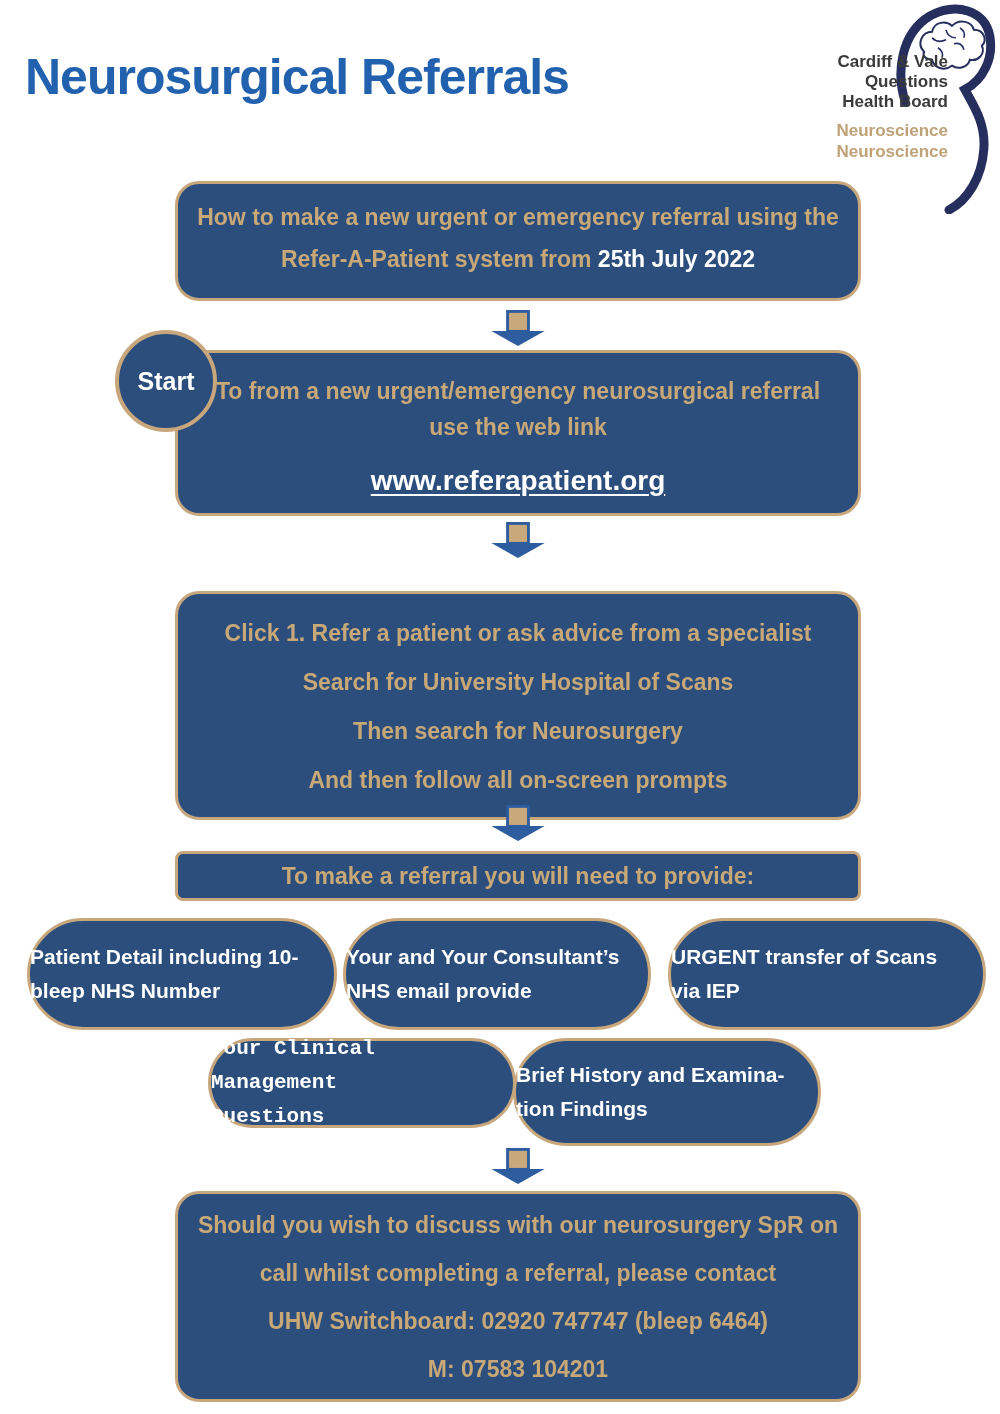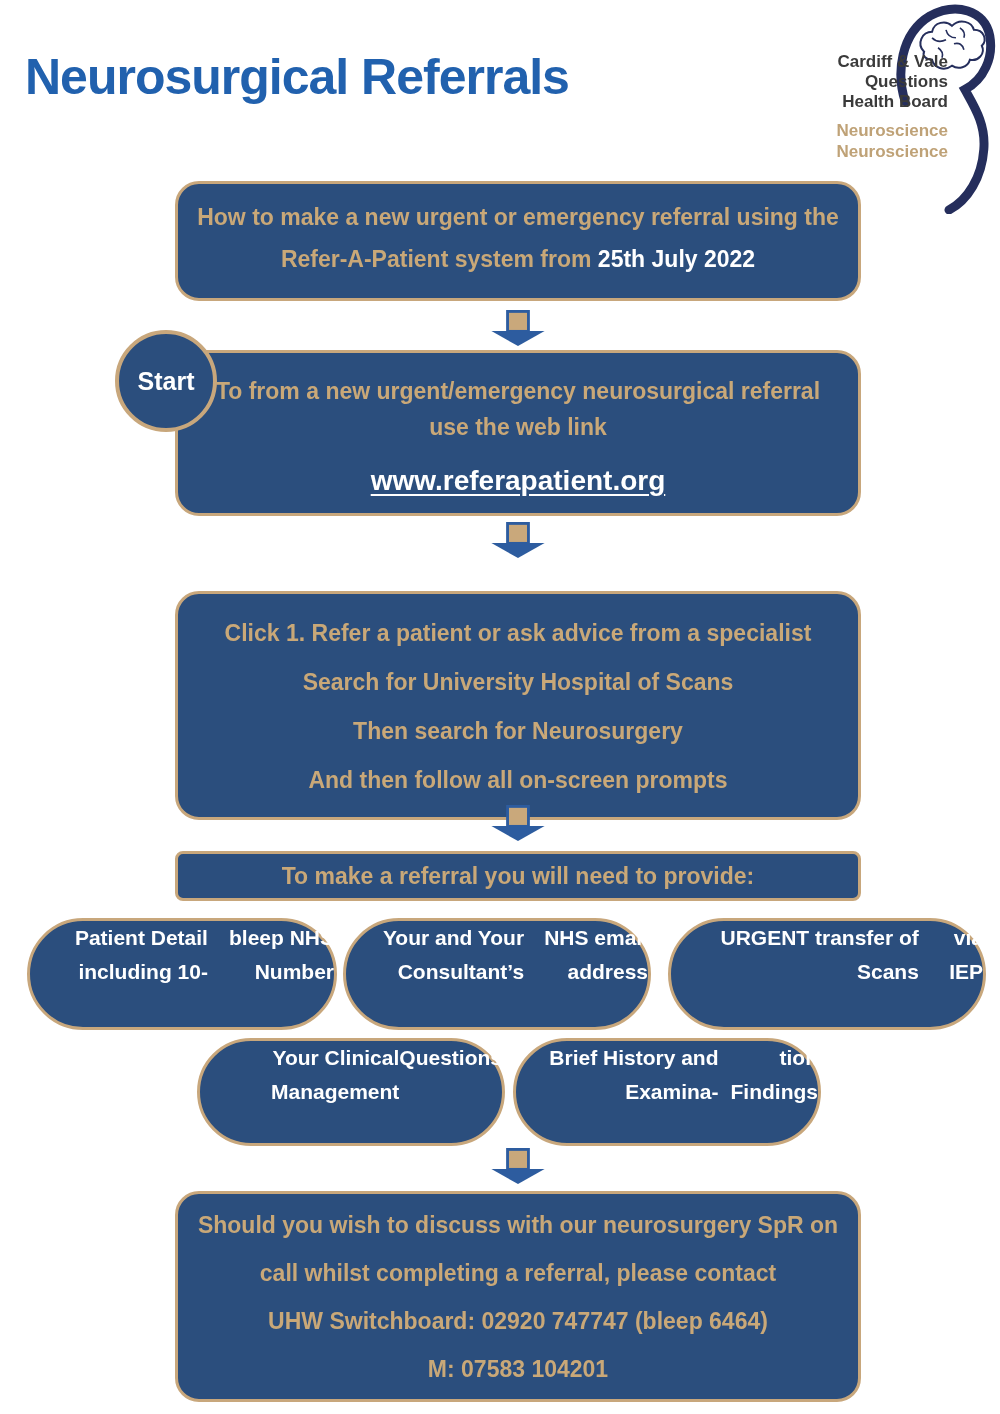--- a/index.html
+++ b/index.html
@@ -46,27 +46,27 @@
   .start-badge{
     position:absolute;left:115px;top:330px;width:102px;height:102px;box-sizing:border-box;
     background:var(--box-fill);border:4px solid var(--box-border);border-radius:50%;
     color:var(--white-text);font-size:25px;display:flex;align-items:center;justify-content:center;
     z-index:5;
   }
   
   .pill{
     position:absolute;box-sizing:border-box;background:var(--box-fill);
     border:3px solid var(--box-border);border-radius:58px;color:var(--white-text);
-    display:flex;flex-direction:row;justify-content:center;text-align:right;
+    display:flex;flex-direction:column;justify-content:center;text-align:left;
     font-size:21px;line-height:34px;
   }
   .pill-1{left:27px;top:918px;width:310px;height:112px;}
   .pill-2{left:343px;top:918px;width:308px;height:112px;}
   .pill-3{left:668px;top:918px;width:318px;height:112px;}
-  .pill-4{left:197px;top:1038px;width:308px;height:108px;}
+  .pill-4{left:208px;top:1038px;width:308px;height:90px;font-family:Liberation Mono, monospace;}
   .pill-5{left:513px;top:1038px;width:308px;height:108px;}
   
   .down-arrow{position:absolute;left:486px;width:64px;height:38px;}
   .arrow-1{top:310px;} .arrow-2{top:522px;} .arrow-3{top:805px;} .arrow-4{top:1148px;}
 </style>
 </head>
 <body>
 
 <div class="page">
 
@@ -133,21 +133,21 @@
   <div class="flow-box box-provide">
     <div>To make a referral you will need to provide:</div>
   </div>
 
   <div class="pill pill-1">
     <div>Patient Detail including 10-</div>
     <div>bleep NHS Number</div>
   </div>
   <div class="pill pill-2">
     <div>Your and Your Consultant’s</div>
-    <div>NHS email address</div>
+    <div>NHS email provide</div>
   </div>
   <div class="pill pill-3">
     <div>URGENT transfer of Scans</div>
     <div>via IEP</div>
   </div>
   <div class="pill pill-4">
     <div>Your Clinical Management</div>
     <div>Questions</div>
   </div>
   <div class="pill pill-5">

